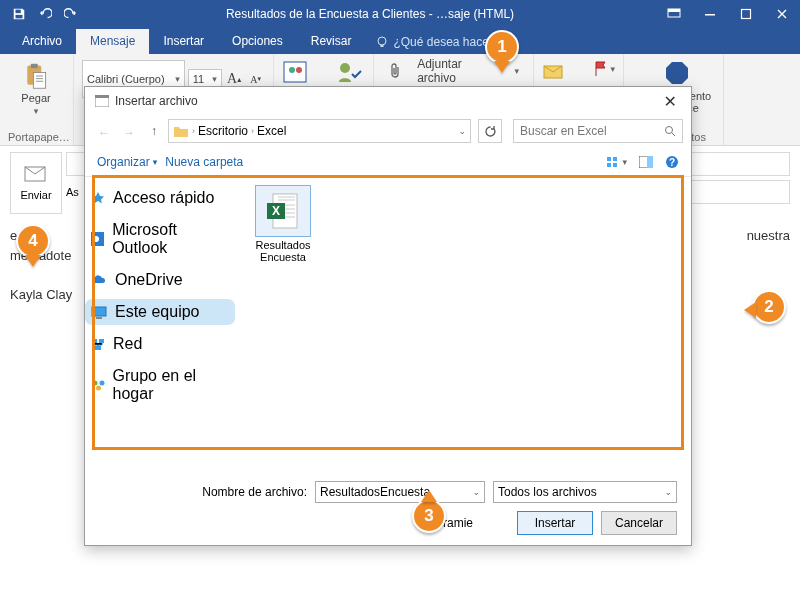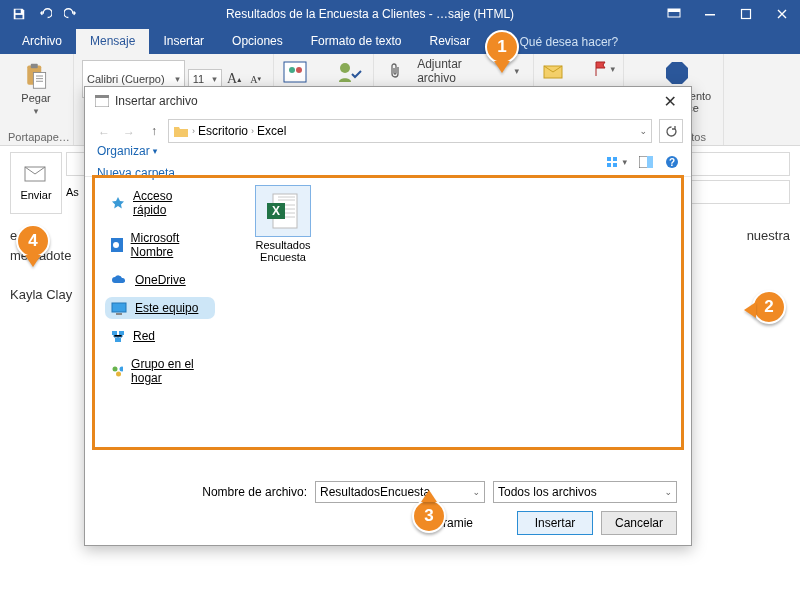--- a/index.html
+++ b/index.html
@@ -49,25 +49,25 @@
   .dlg-title{height:28px;display:flex;align-items:center;justify-content:space-between;padding:0 8px 0 10px;font-size:12px;color:#333;}
   .dlg-title .x{font-size:16px;color:#333;cursor:pointer;padding:0 6px;}
   .dlg-nav{height:32px;display:flex;align-items:center;gap:3px;padding:0 8px;font-size:12px;}
   .navarrow{width:22px;height:22px;border:1px solid transparent;border-radius:2px;display:flex;align-items:center;justify-content:center;color:#c0c0c0;}
   .navarrow.up{color:#555;}
   .breadcrumb{flex:1;height:24px;border:1px solid #cfcfcf;background:#fff;display:flex;align-items:center;padding:0 4px;font-size:12px;gap:3px;}
   .crumb-sep{color:#888;font-size:9px;}
   .refresh{width:24px;height:24px;border:1px solid #cfcfcf;display:flex;align-items:center;justify-content:center;margin-left:4px;}
   .searchbox{width:170px;height:24px;border:1px solid #cfcfcf;margin-left:8px;display:flex;align-items:center;justify-content:space-between;padding:0 6px;color:#777;font-size:12px;}
   .dlg-toolbar{height:30px;display:flex;align-items:center;justify-content:space-between;padding:0 12px;font-size:12px;border-bottom:1px solid #e8e8e8;}
-  .dlg-toolbar .left{display:flex;gap:8px;flex-direction:column;}
+  .dlg-toolbar .left{display:flex;gap:8px;}
   .org{color:#1a65b3;display:flex;align-items:center;gap:3px;}
   .viewicons{display:flex;gap:12px;align-items:center;color:#555;}
   .dlg-body{flex:1;display:flex;}
-  .sidebar{width:150px;padding:8px 20px;font-size:12px;text-decoration:underline;}
+  .sidebar{width:150px;padding:8px 0;font-size:16px;}
   .side-item{display:flex;align-items:center;gap:8px;padding:4px 6px;border-radius:2px;cursor:pointer;}
   .side-item.sel{background:#cde6f7;border-radius:7px;}
   .filepane{flex:1;padding:8px;}
   .fileitem{width:80px;display:flex;flex-direction:column;align-items:center;font-size:11px;text-align:center;gap:2px;}
   .fileitem .thumb{width:56px;height:52px;border:1px solid #7fb2e5;background:#e6f1fb;display:flex;align-items:center;justify-content:center;}
   .dlg-bottom{padding:10px 14px 10px;font-size:12px;border-top:0;}
   .bottomrow{display:flex;align-items:center;gap:8px;justify-content:flex-end;margin-bottom:8px;}
   .fnlabel{}
   .combo{height:22px;border:1px solid #aaa;background:#fff;padding:2px 4px;display:flex;align-items:center;justify-content:space-between;}
   .btnrow{display:flex;gap:8px;justify-content:flex-end;align-items:center;}
@@ -130,21 +130,20 @@
         </svg>
       </div>
   </div>
 </div>
 
 <div class="tabs">
   <div class="tab file">Archivo</div>
   <div class="tab active">Mensaje</div>
   <div class="tab">Insertar</div>
   <div class="tab">Opciones</div>
-  <div class="tab">Formato de texto</div>
   <div class="tab">Revisar</div>
   <div class="tell">
     <svg width="14" height="14">
         <circle cx="7" cy="6" r="4" fill="none" stroke="#cfe0f2"></circle>
         <rect x="5.5" y="10" width="3" height="2" fill="#cfe0f2"></rect>
       </svg>
     <span>¿Qué desea hacer?</span>
   </div>
 </div>
 
@@ -272,20 +271,27 @@
       <span>Excel</span>
       <span style="flex:1"></span>
         <span class="caret">⌄</span>
     </div>
     <div class="refresh">
         <svg width="13" height="13">
           <path d="M6.5 2a4.5 4.5 0 103.7 2" fill="none" stroke="#555" stroke-width="1.3"></path>
           <path d="M10 1v3h-3" fill="none" stroke="#555" stroke-width="1.3"></path>
         </svg>
       </div>
+    <div class="searchbox">
+      <span>Buscar en Excel</span>
+      <svg width="12" height="12">
+          <circle cx="5" cy="5" r="3.5" fill="none" stroke="#777"></circle>
+          <path d="M8 8l3 3" stroke="#777"></path>
+        </svg>
+    </div>
   </div>
   <div class="dlg-toolbar">
     <div class="left">
       <div class="org">
           <span>Organizar</span> 
           <span class="caret" style="color:#1a65b3">▾</span>
         </div>
       <div class="org">Nueva carpeta</div>
     </div>
     <div class="viewicons">
@@ -315,21 +321,21 @@
             <path fill="#3b9ad6" d="M7 1l2 4 4 .5-3 3 .8 4L7 10l-3.8 2.5L4 8.5 1 5.5 5 5z"></path>
           </svg>
           <span>Acceso rápido</span>
         </div>
       <div style="height:6px"></div>
       <div class="side-item">
           <svg width="14" height="14">
             <rect width="14" height="14" fill="#2b7cd3"></rect>
             <circle cx="5" cy="7" r="3" fill="#fff"></circle>
           </svg>
-          <span>Microsoft Nombre</span>
+          <span>Microsoft Outlook</span>
         </div>
       <div style="height:6px"></div>
       <div class="side-item">
           <svg width="16" height="12">
             <path fill="#2b7cd3" d="M4 9a3 3 0 010-6 4 4 0 017 1 2.5 2.5 0 011 5H4z"></path>
           </svg>
           <span>OneDrive</span>
         </div>
       <div style="height:6px"></div>
       <div class="side-item sel">

